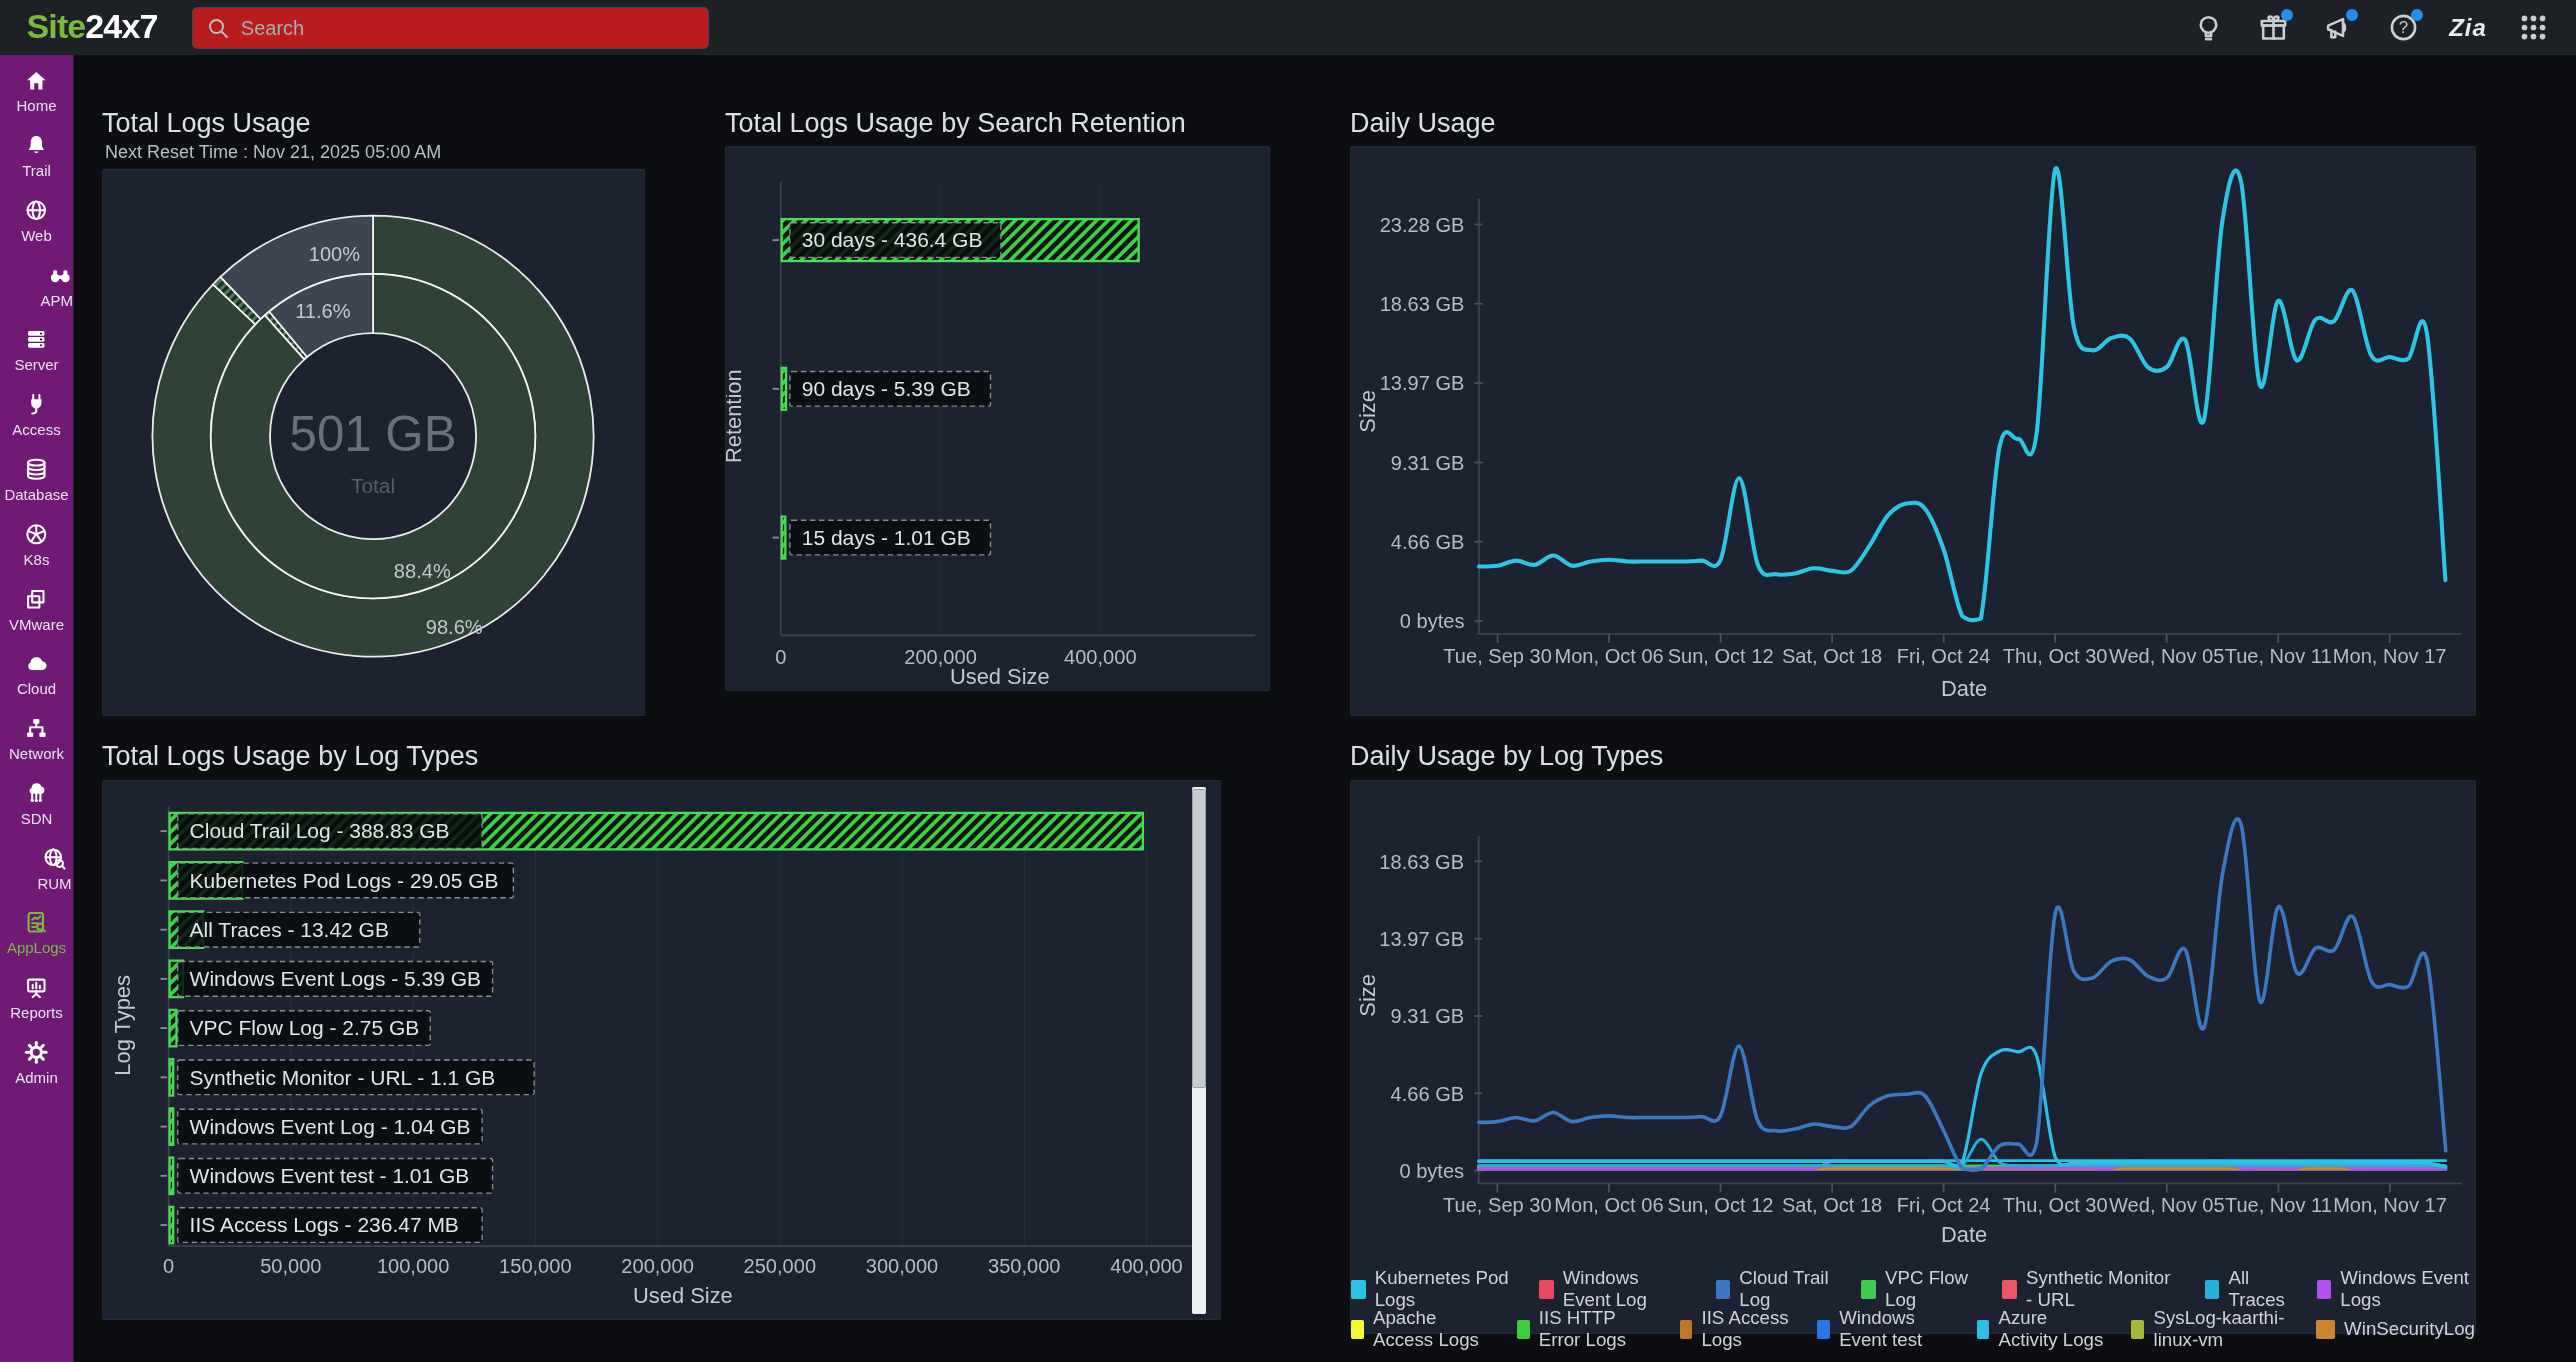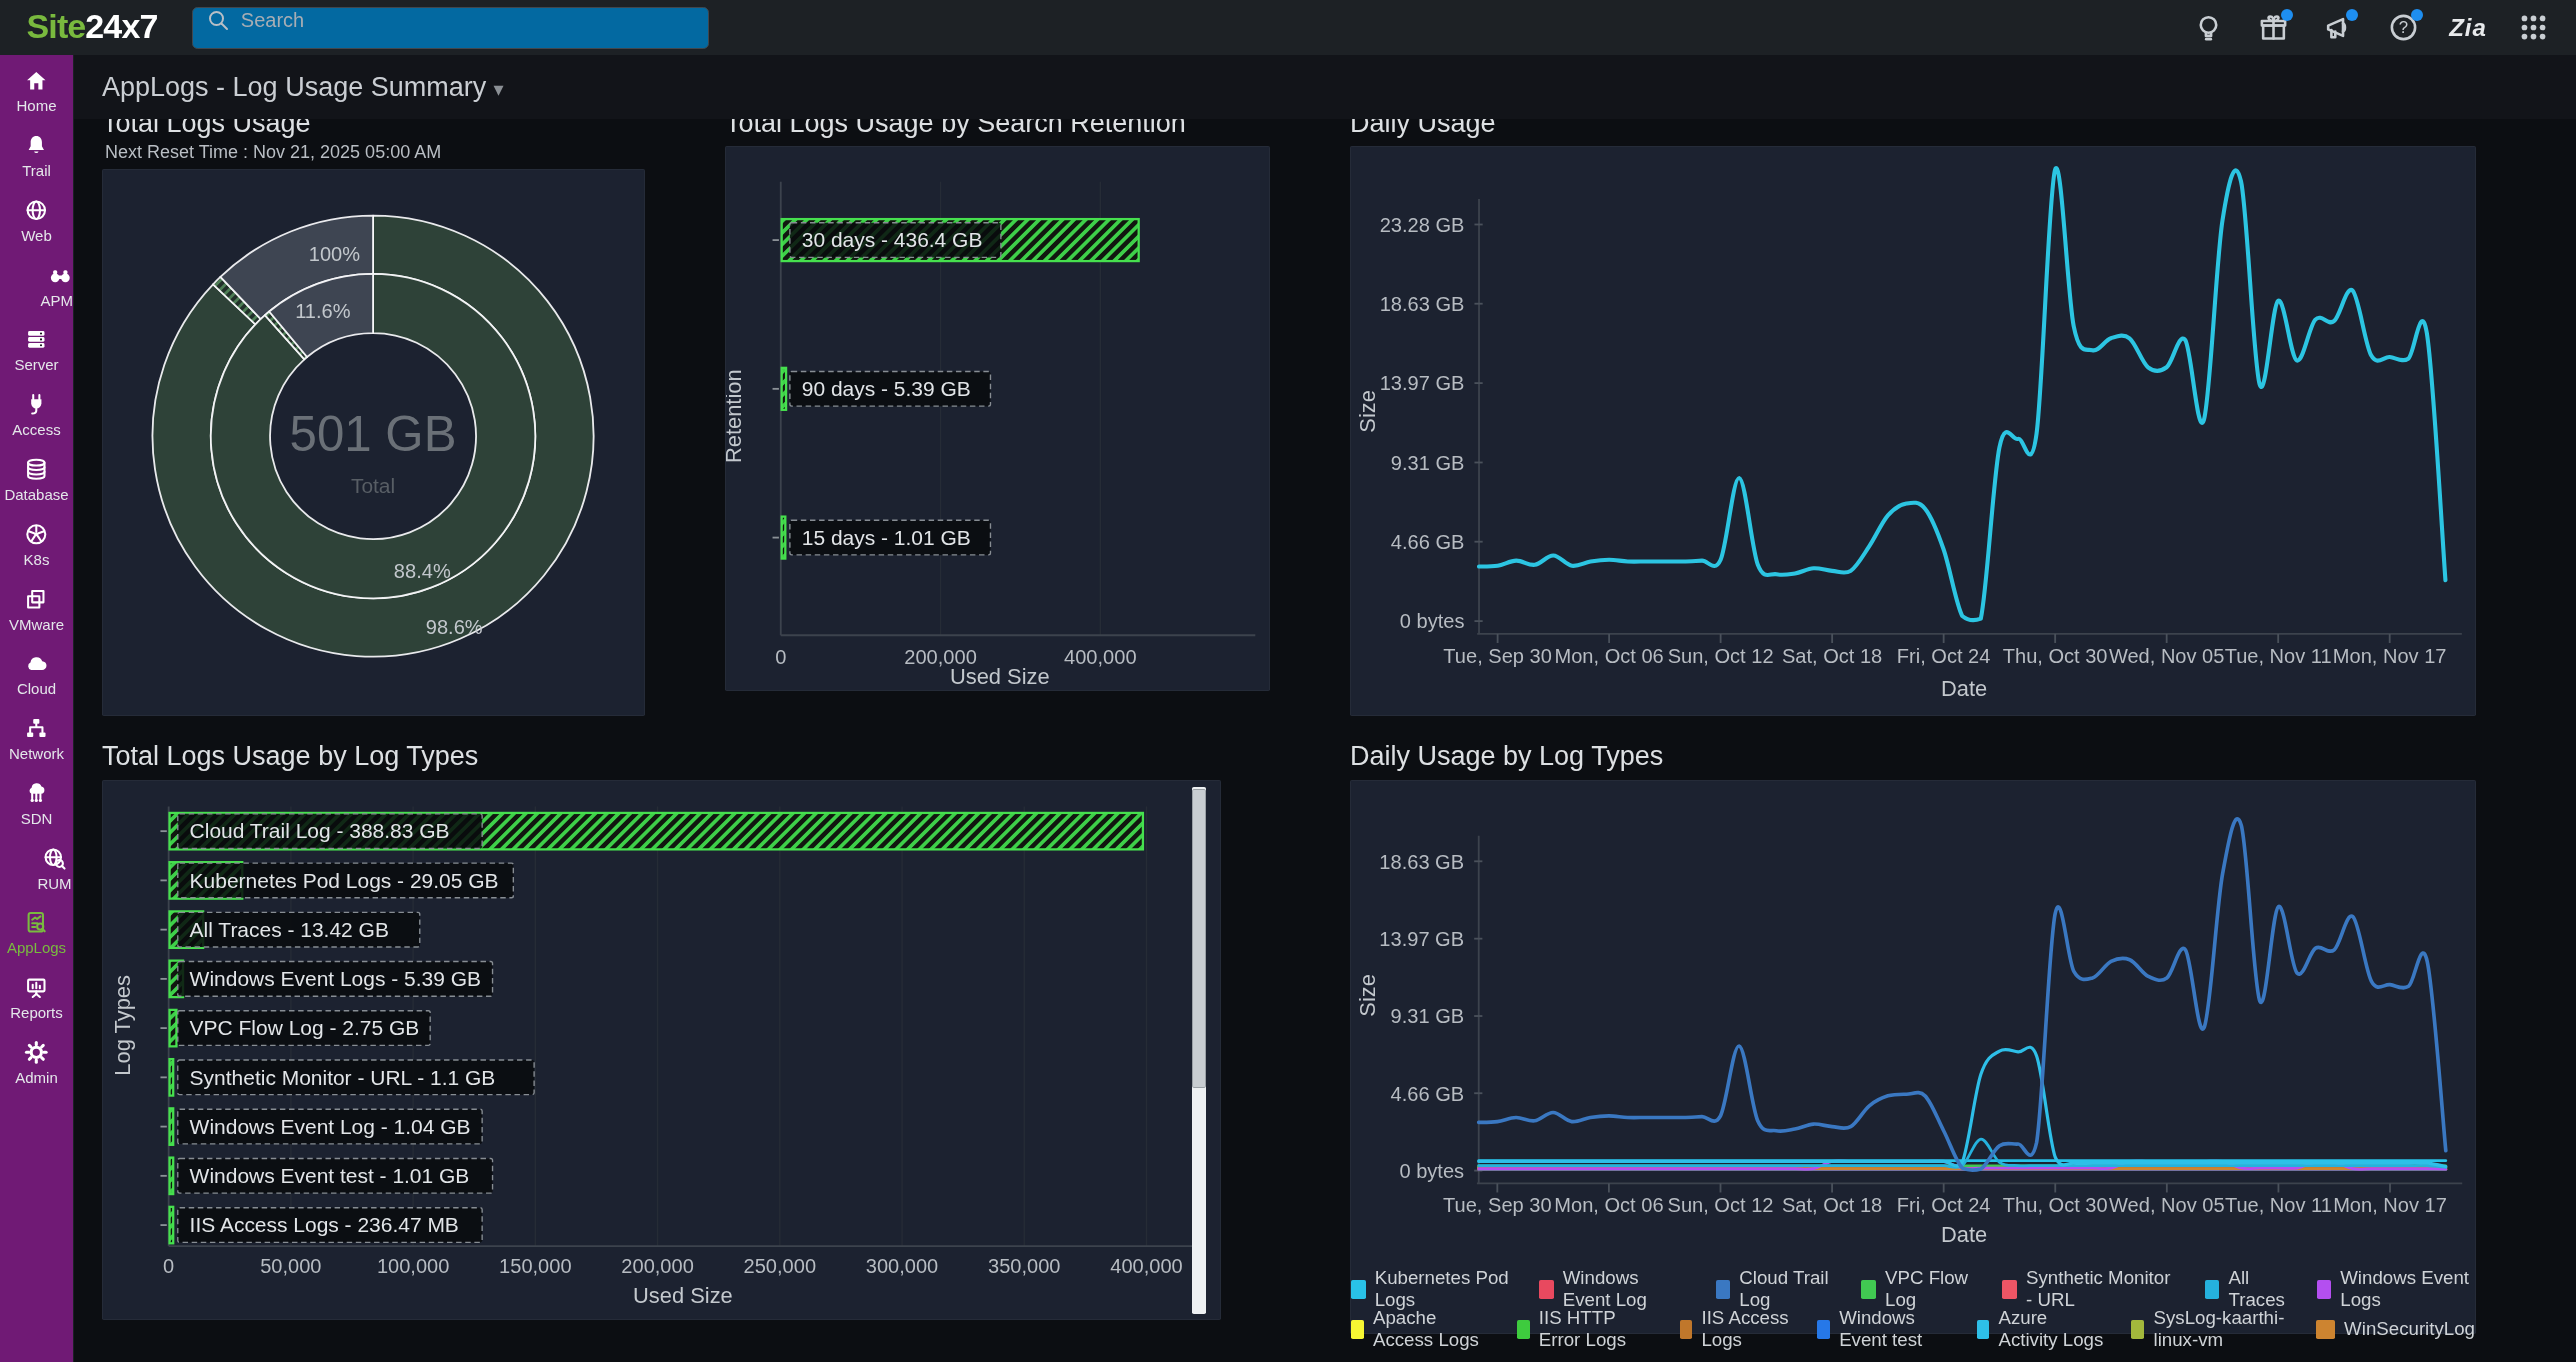--- a/index.html
+++ b/index.html
@@ -4,21 +4,21 @@
 <style>
   html,body{margin:0;padding:0;background:#0c0e12;}
   body{font-family:"Liberation Sans", sans-serif; -webkit-font-smoothing:antialiased;}
   #app{position:relative;width:2576px;height:1363px;background:#0c0e12;overflow:hidden;}
 
   
   .topbar{position:absolute;left:0;top:0;width:2576px;height:55px;background:#1d2125;z-index:30;}
   .logo{position:absolute;left:14.6px;top:7.3px;font-size:34px;font-weight:bold;letter-spacing:-0.9px;}
   .logo .site{color:#79b93e;margin-left:12px;}
   .logo .n247{color:#ffffff;}
-  .searchbox{position:absolute;left:192px;top:7.3px;width:515px;height:40px;background:#0369a1;border:0.9px solid #41474e;border-radius:5.5px;display:flex;align-items:flex-start;}
+  .searchbox{position:absolute;left:192px;top:7.3px;width:515px;height:40px;background:#b91c1c;border:0.9px solid #41474e;border-radius:5.5px;display:flex;align-items:center;}
   .searchbox input{background:transparent;border:none;outline:none;color:#cfd4d9;font-size:20px;font-family:"Liberation Sans",sans-serif;width:438px;}
   .searchbox input::placeholder{color:#a7adb4;}
   .sicon{margin:0 9px 0 12.8px;display:flex;}
   .topicons{position:absolute;right:24px;top:0;height:55px;display:flex;align-items:center;gap:27px;}
   .topicon{position:relative;width:38px;height:38px;display:flex;align-items:center;justify-content:center;cursor:pointer;}
   .topicon .badge{position:absolute;right:-0.9px;top:0.9px;width:12px;height:12px;border-radius:50%;background:#1e8ef0;}
   .zia-label{color:#e8eaec;font-size:24px;font-style:italic;font-weight:bold;letter-spacing:0.9px;}
 
   
   .sidebar{position:absolute;left:0;top:55px;width:73px;height:1308px;background:#701a75;border-right:0.9px solid #1c2025;z-index:20;}
@@ -263,23 +263,20 @@
             <line x1="4.6" y1="12.0" x2="2.4" y2="12.0"></line>
             <line x1="6.8" y1="6.8" x2="5.2" y2="5.2"></line>
             <line x1="12.0" y1="4.6" x2="12.0" y2="2.4"></line>
             <line x1="17.2" y1="6.8" x2="18.8" y2="5.2"></line>
           </g>
         </svg>
         <span class="lbl">Admin</span>
       </div>
     </div>
 
-  <div class="pagebar">
-    <div class="pagetitle"><span>AppLogs - Log Usage Summary</span><span class="caret">▾</span></div>
-  </div>
 
   <div class="panel-title" style="left:102px;top:108px;">Total Logs Usage</div>
   <div class="panel-sub" style="left:105px;top:142px;">Next Reset Time : Nov 21, 2025 05:00 AM</div>
   <div class="panel-title" style="left:725px;top:108px;">Total Logs Usage by Search Retention</div>
   <div class="panel-title" style="left:1350px;top:108px;">Daily Usage</div>
   <div class="panel-title" style="left:102px;top:741px;">Total Logs Usage by Log Types</div>
   <div class="panel-title" style="left:1350px;top:741px;">Daily Usage by Log Types</div>
 
   <div class="card" id="card-donut" style="left:102px;top:169px;width:541px;height:545px;">
       <svg width="541" height="545" viewBox="0 0 593 598">

